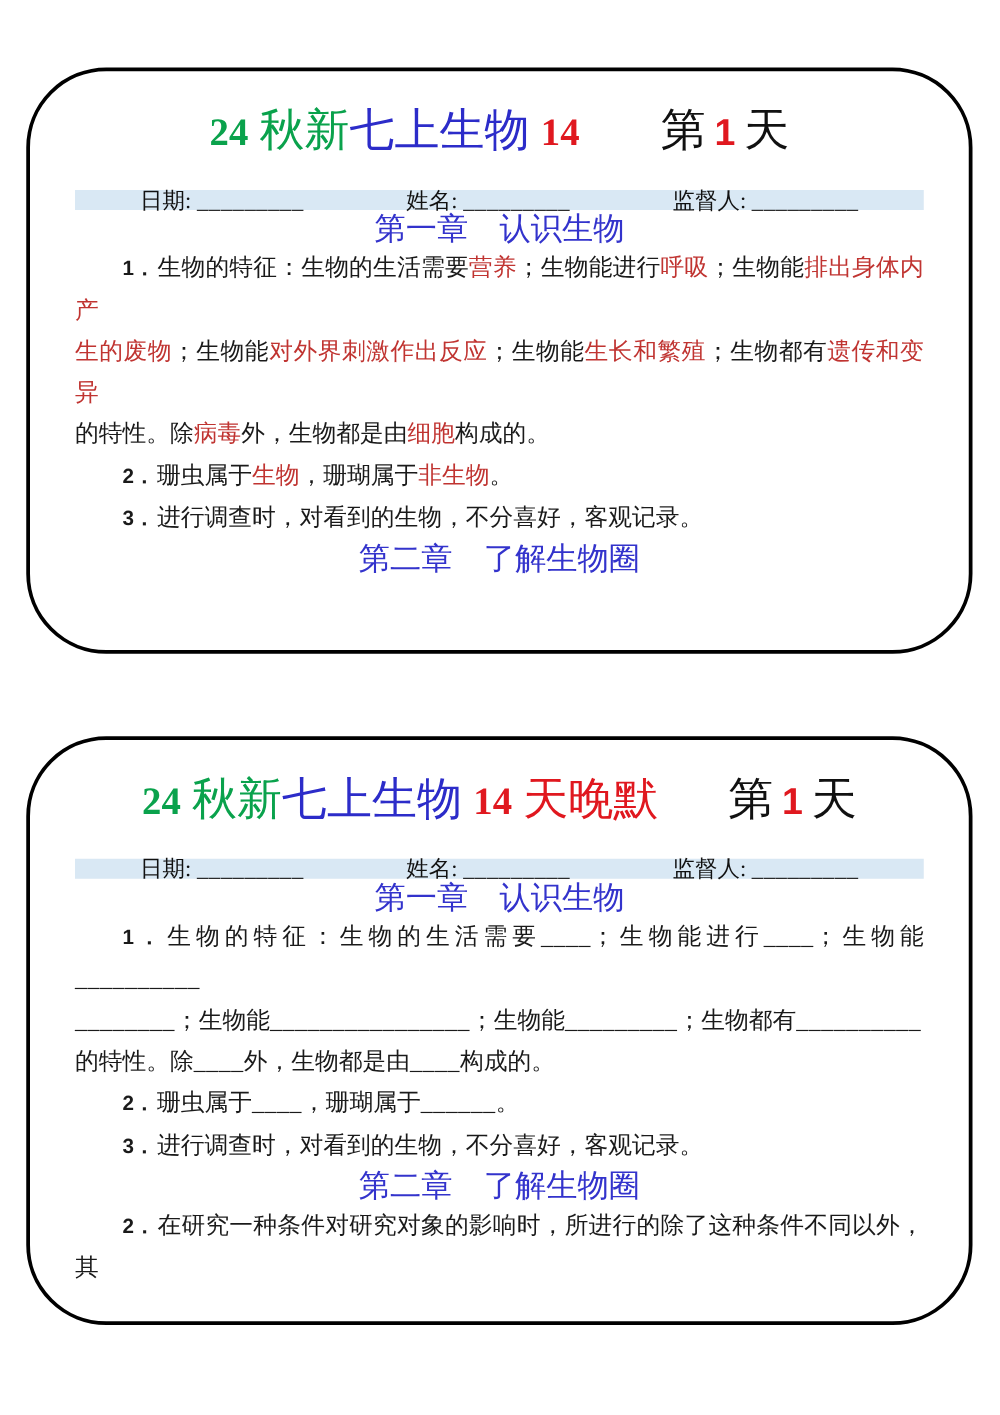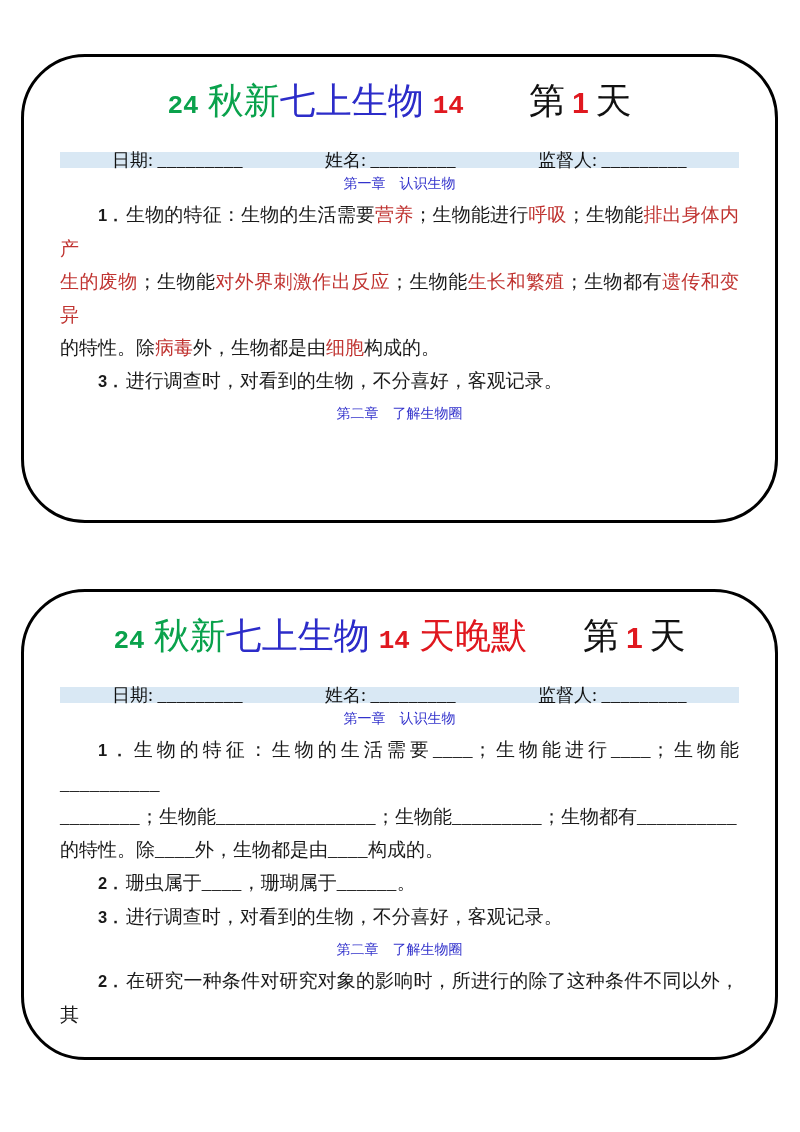--- a/index.html
+++ b/index.html
@@ -31,23 +31,23 @@
   .title-row {
     display: flex;
     justify-content: center;
     align-items: baseline;
     white-space: nowrap;
     font-size: 36px;
     line-height: 46px;
     margin-top: 2px;
   }
   .t-num {
-    font-family: Liberation Mono, monospace;
+    font-family: Liberation Serif, serif;
     font-weight: bold;
-    font-size: 26px;
+    font-size: 31px;
   }
   .t-year   { color: var(--green); margin-right: 9px; }
   .t-season { color: var(--green); margin-top: 11px; }
   .t-subject{ color: var(--title-blue); }
   .t-days   { color: var(--title-red); margin: 16px 9px; }
   .t-type   { color: var(--title-red); }
   .day-group { margin-left: 56px; color: #111111; }
   .day-number {
     color: var(--title-red);
     font-family: "Liberation Sans", "DejaVu Sans", sans-serif;
@@ -67,21 +67,21 @@
     font-size: 18px;
     color: #111111;
   }
   .info-field { white-space: nowrap; }
   .info-blank { letter-spacing: 0.5px; }
 
   .body-text { margin-top: 2px; }
   .chapter-heading {
     text-align: center;
     color: var(--heading-blue);
-    font-size: 14px;
+    font-size: 25px;
     line-height: 27px;
     margin: 2px 0 1px 0;
   }
   .para {
     margin: 0;
     font-size: 19px;
     line-height: 33px;
     text-indent: 38px;
     text-align: justify;
   }
@@ -111,20 +111,21 @@
     <span class="day-group"><span>第</span><span class="day-number">1</span><span>天</span></span>
   </div>
   <div class="info-bar">
     <span class="info-field"><span>日期:</span> <span class="info-blank">_________</span></span>
     <span class="info-field"><span>姓名:</span> <span class="info-blank">_________</span></span>
     <span class="info-field"><span>监督人:</span> <span class="info-blank">_________</span></span>
   </div>
   <div class="body-text">
       <div class="chapter-heading">第一章　认识生物</div>
       <p class="para"><span class="num">1．</span><span>生物的特征：生物的生活需要</span><span class="term">营养</span><span>；生物能进行</span><span class="term">呼吸</span><span>；生物能</span><span class="term">排出身体内产</span><br><span class="term">生的废物</span><span>；生物能</span><span class="term">对外界刺激作出反应</span><span>；生物能</span><span class="term">生长和繁殖</span><span>；生物都有</span><span class="term">遗传和变异</span><br><span>的特性。除</span><span class="term">病毒</span><span>外，生物都是由</span><span class="term">细胞</span><span>构成的。</span></p>
+      <p class="para"><span class="num">2．</span><span>珊虫属于</span><span class="term">生物</span><span>，珊瑚属于</span><span class="term">非生物</span><span>。</span></p>
       <p class="para"><span class="num">3．</span><span>进行调查时，对看到的生物，不分喜好，客观记录。</span></p>
       <div class="chapter-heading">第二章　了解生物圈</div>
     </div>
 </div>
 
 <div class="card card-evening">
   <div class="title-row">
     <span class="t-num t-year">24</span>
     <span class="t-season">秋新</span>
     <span class="t-subject">七上生物</span>

